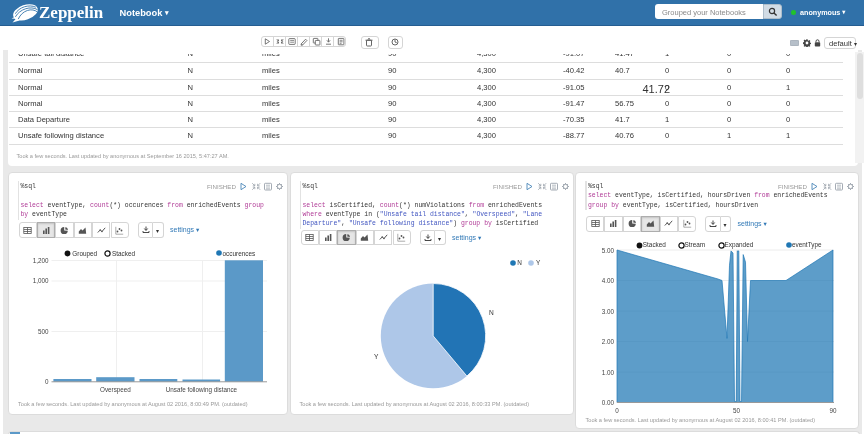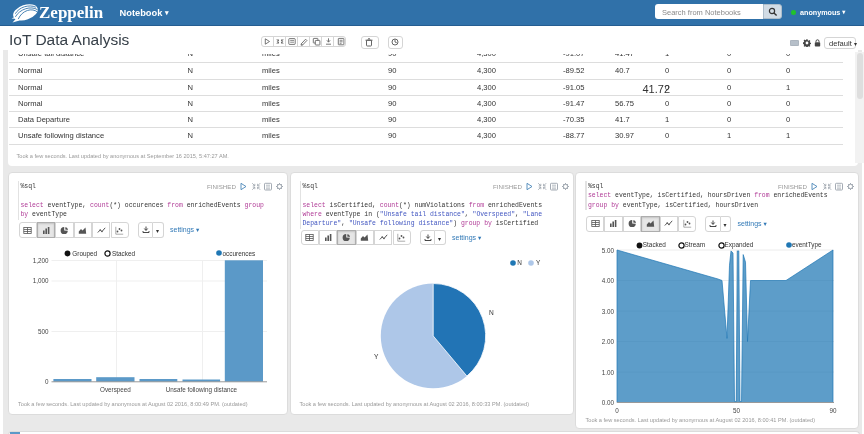--- a/index.html
+++ b/index.html
@@ -29,30 +29,29 @@
   </g>
   <g transform="rotate(-19 18 11.5)" stroke="#3071a9" stroke-width="0.8" fill="none">
     <path d="M8.5 9.5 C14 4.5 24.5 4.8 30 10"></path>
     <path d="M7.5 12.5 C14 6.5 26 6.8 30.8 13"></path>
     <path d="M9.5 15.5 C16 8.5 26.5 8.8 30.2 15.5"></path>
   </g>
 </svg>
 <div class="txt" style="left:39px;top:3px;font-family:'Liberation Serif',serif;font-weight:bold;font-size:17px;color:#fff">Zeppelin</div>
 <div class="txt" style="left:119.5px;top:7.5px;font-size:9.3px;font-weight:bold;color:#fff">Notebook <span style="font-size:7px;position:relative;top:-1px">▾</span></div>
 <div class="abs" style="left:655px;top:3.5px;width:107.5px;height:15.5px;background:#fff;border-radius:3px 0 0 3px"></div>
-<div class="txt" style="left:662px;top:7.5px;font-size:7.5px;color:#8a8a8a">Search from Notebooks</div>
+<div class="txt" style="left:662px;top:7.5px;font-size:7.5px;color:#8a8a8a">Grouped your Notebooks</div>
 <div class="abs" style="left:762.5px;top:3.5px;width:19.5px;height:15.5px;background:#d2dce5;border:1px solid #aebecb;border-radius:0 3px 3px 0;box-sizing:border-box"></div>
 <svg class="abs" style="left:767.5px;top:7px" width="10" height="10" viewBox="0 0 10 10">
   <circle cx="4" cy="4" r="2.6" fill="none" stroke="#333" stroke-width="1.2"></circle>
   <line x1="6" y1="6" x2="8.6" y2="8.6" stroke="#333" stroke-width="1.4"></line>
 </svg>
 <div class="abs" style="left:791px;top:10.2px;width:4.6px;height:4.6px;border-radius:50%;background:#21c12b"></div>
 <div class="txt" style="left:800px;top:8.2px;font-size:7.2px;font-weight:bold;color:#fff">anonymous <span style="font-size:6px;position:relative;top:-1px">▾</span></div>
 
-<div class="txt" style="left:9px;top:31px;font-size:15.5px;color:#374049">IoT Data Analysis</div>
 
 <div class="abs grp" style="left:261px;top:36px">
   <div class="abs" style="left:0;top:0;width:85px;height:11px;border:1px solid #d5d5d5;border-radius:3px;box-sizing:border-box;background:#fff"></div>
   <div class="abs" style="left:12px;top:0;width:1px;height:11px;background:#d5d5d5"></div>
   <div class="abs" style="left:24px;top:0;width:1px;height:11px;background:#d5d5d5"></div>
   <div class="abs" style="left:36px;top:0;width:1px;height:11px;background:#d5d5d5"></div>
   <div class="abs" style="left:48px;top:0;width:1px;height:11px;background:#d5d5d5"></div>
   <div class="abs" style="left:60px;top:0;width:1px;height:11px;background:#d5d5d5"></div>
   <div class="abs" style="left:72px;top:0;width:1px;height:11px;background:#d5d5d5"></div>
 </div>
@@ -115,21 +114,21 @@
   <div class="txt" style="left:555.5px;top:-0.9999999999999973px;font-size:7.6px;color:#333">-91.07</div>
   <div class="txt" style="left:607.5px;top:-0.9999999999999973px;font-size:7.6px;color:#333">41.47</div>
   <div class="txt" style="left:657.5px;top:-0.9999999999999973px;font-size:7.6px;color:#333">1</div>
   <div class="txt" style="left:719.5px;top:-0.9999999999999973px;font-size:7.6px;color:#333">0</div>
   <div class="txt" style="left:778.5px;top:-0.9999999999999973px;font-size:7.6px;color:#333">0</div>
   <div class="txt" style="left:10.5px;top:16px;font-size:7.6px;color:#333">Normal</div>
   <div class="txt" style="left:180px;top:16px;font-size:7.6px;color:#333">N</div>
   <div class="txt" style="left:254.5px;top:16px;font-size:7.6px;color:#333">miles</div>
   <div class="txt" style="left:380.5px;top:16px;font-size:7.6px;color:#333">90</div>
   <div class="txt" style="left:469.5px;top:16px;font-size:7.6px;color:#333">4,300</div>
-  <div class="txt" style="left:555.5px;top:16px;font-size:7.6px;color:#333">-89.52</div>
+  <div class="txt" style="left:555.5px;top:16px;font-size:7.6px;color:#333">-40.42</div>
   <div class="txt" style="left:607.5px;top:16px;font-size:7.6px;color:#333">40.7</div>
   <div class="txt" style="left:657.5px;top:16px;font-size:7.6px;color:#333">0</div>
   <div class="txt" style="left:719.5px;top:16px;font-size:7.6px;color:#333">0</div>
   <div class="txt" style="left:778.5px;top:16px;font-size:7.6px;color:#333">0</div>
   <div class="txt" style="left:10.5px;top:33.099999999999994px;font-size:7.6px;color:#333">Normal</div>
   <div class="txt" style="left:180px;top:33.099999999999994px;font-size:7.6px;color:#333">N</div>
   <div class="txt" style="left:254.5px;top:33.099999999999994px;font-size:7.6px;color:#333">miles</div>
   <div class="txt" style="left:380.5px;top:33.099999999999994px;font-size:7.6px;color:#333">90</div>
   <div class="txt" style="left:469.5px;top:33.099999999999994px;font-size:7.6px;color:#333">4,300</div>
   <div class="txt" style="left:555.5px;top:33.099999999999994px;font-size:7.6px;color:#333">-91.05</div>
@@ -156,21 +155,21 @@
   <div class="txt" style="left:607.5px;top:64.9px;font-size:7.6px;color:#333">41.7</div>
   <div class="txt" style="left:657.5px;top:64.9px;font-size:7.6px;color:#333">1</div>
   <div class="txt" style="left:719.5px;top:64.9px;font-size:7.6px;color:#333">0</div>
   <div class="txt" style="left:778.5px;top:64.9px;font-size:7.6px;color:#333">0</div>
   <div class="txt" style="left:10.5px;top:81.2px;font-size:7.6px;color:#333">Unsafe following distance</div>
   <div class="txt" style="left:180px;top:81.2px;font-size:7.6px;color:#333">N</div>
   <div class="txt" style="left:254.5px;top:81.2px;font-size:7.6px;color:#333">miles</div>
   <div class="txt" style="left:380.5px;top:81.2px;font-size:7.6px;color:#333">90</div>
   <div class="txt" style="left:469.5px;top:81.2px;font-size:7.6px;color:#333">4,300</div>
   <div class="txt" style="left:555.5px;top:81.2px;font-size:7.6px;color:#333">-88.77</div>
-  <div class="txt" style="left:607.5px;top:81.2px;font-size:7.6px;color:#333">30.97</div>
+  <div class="txt" style="left:607.5px;top:81.2px;font-size:7.6px;color:#333">40.76</div>
   <div class="txt" style="left:657.5px;top:81.2px;font-size:7.6px;color:#333">0</div>
   <div class="txt" style="left:719.5px;top:81.2px;font-size:7.6px;color:#333">1</div>
   <div class="txt" style="left:778.5px;top:81.2px;font-size:7.6px;color:#333">1</div>
   <div class="txt" style="left:9px;top:103.2px;font-size:5.6px;color:#999">Took a few seconds. Last updated by anonymous at September 16 2015, 5:47:27 AM.</div>
   </div>
 </div>
 <div class="abs" style="left:7.5px;top:49px;width:850px;height:5.2px;background:#fff"></div>
 
 <div class="abs" style="left:855px;top:52px;width:9px;height:111px;background:#f2f2f2"></div>
 <div class="abs" style="left:856.5px;top:53px;width:6px;height:46px;background:#dedede;border-radius:3px"></div>

